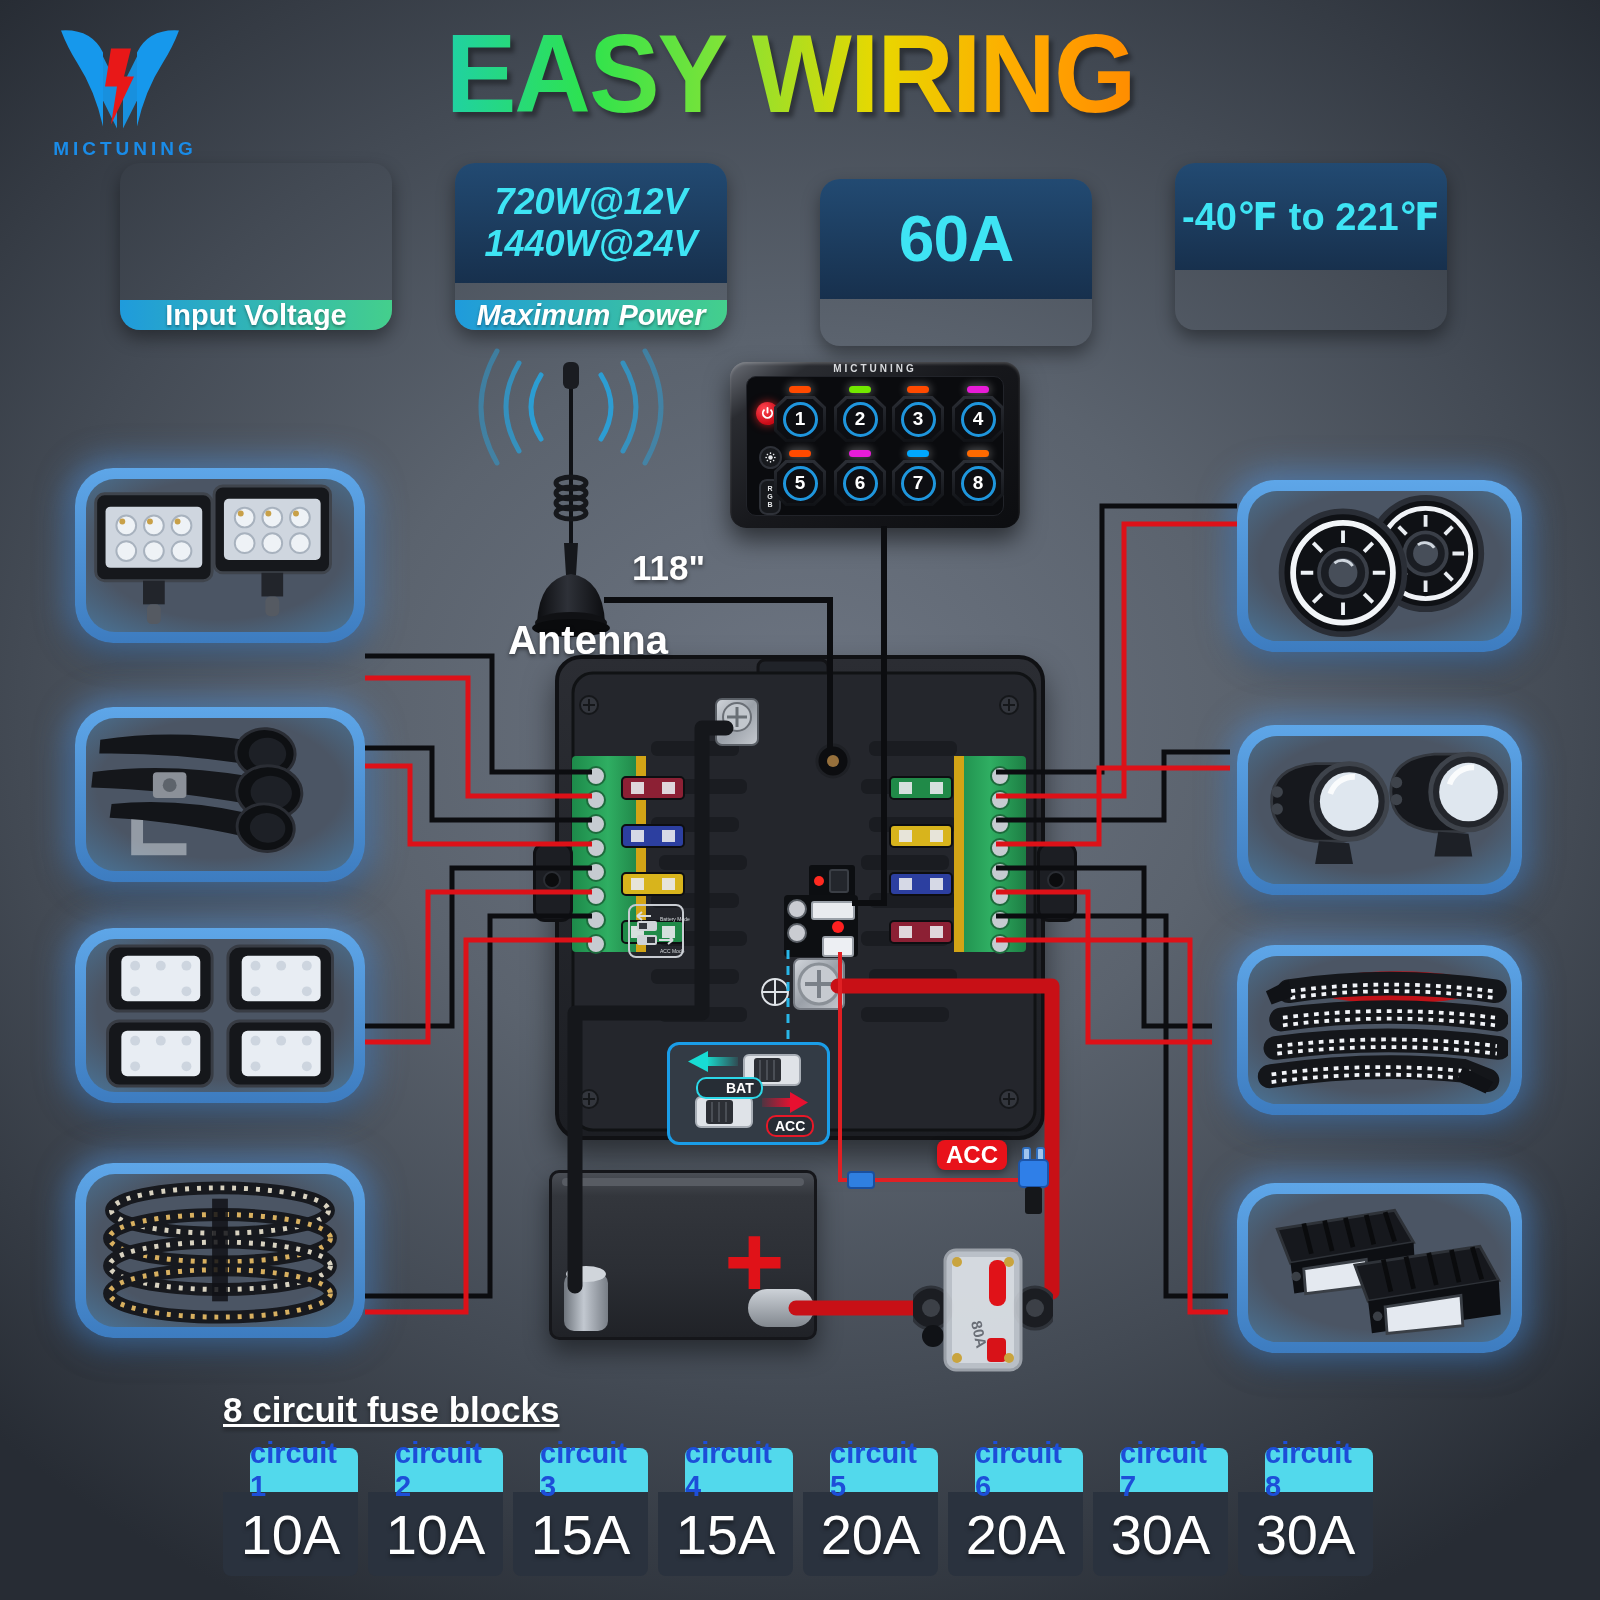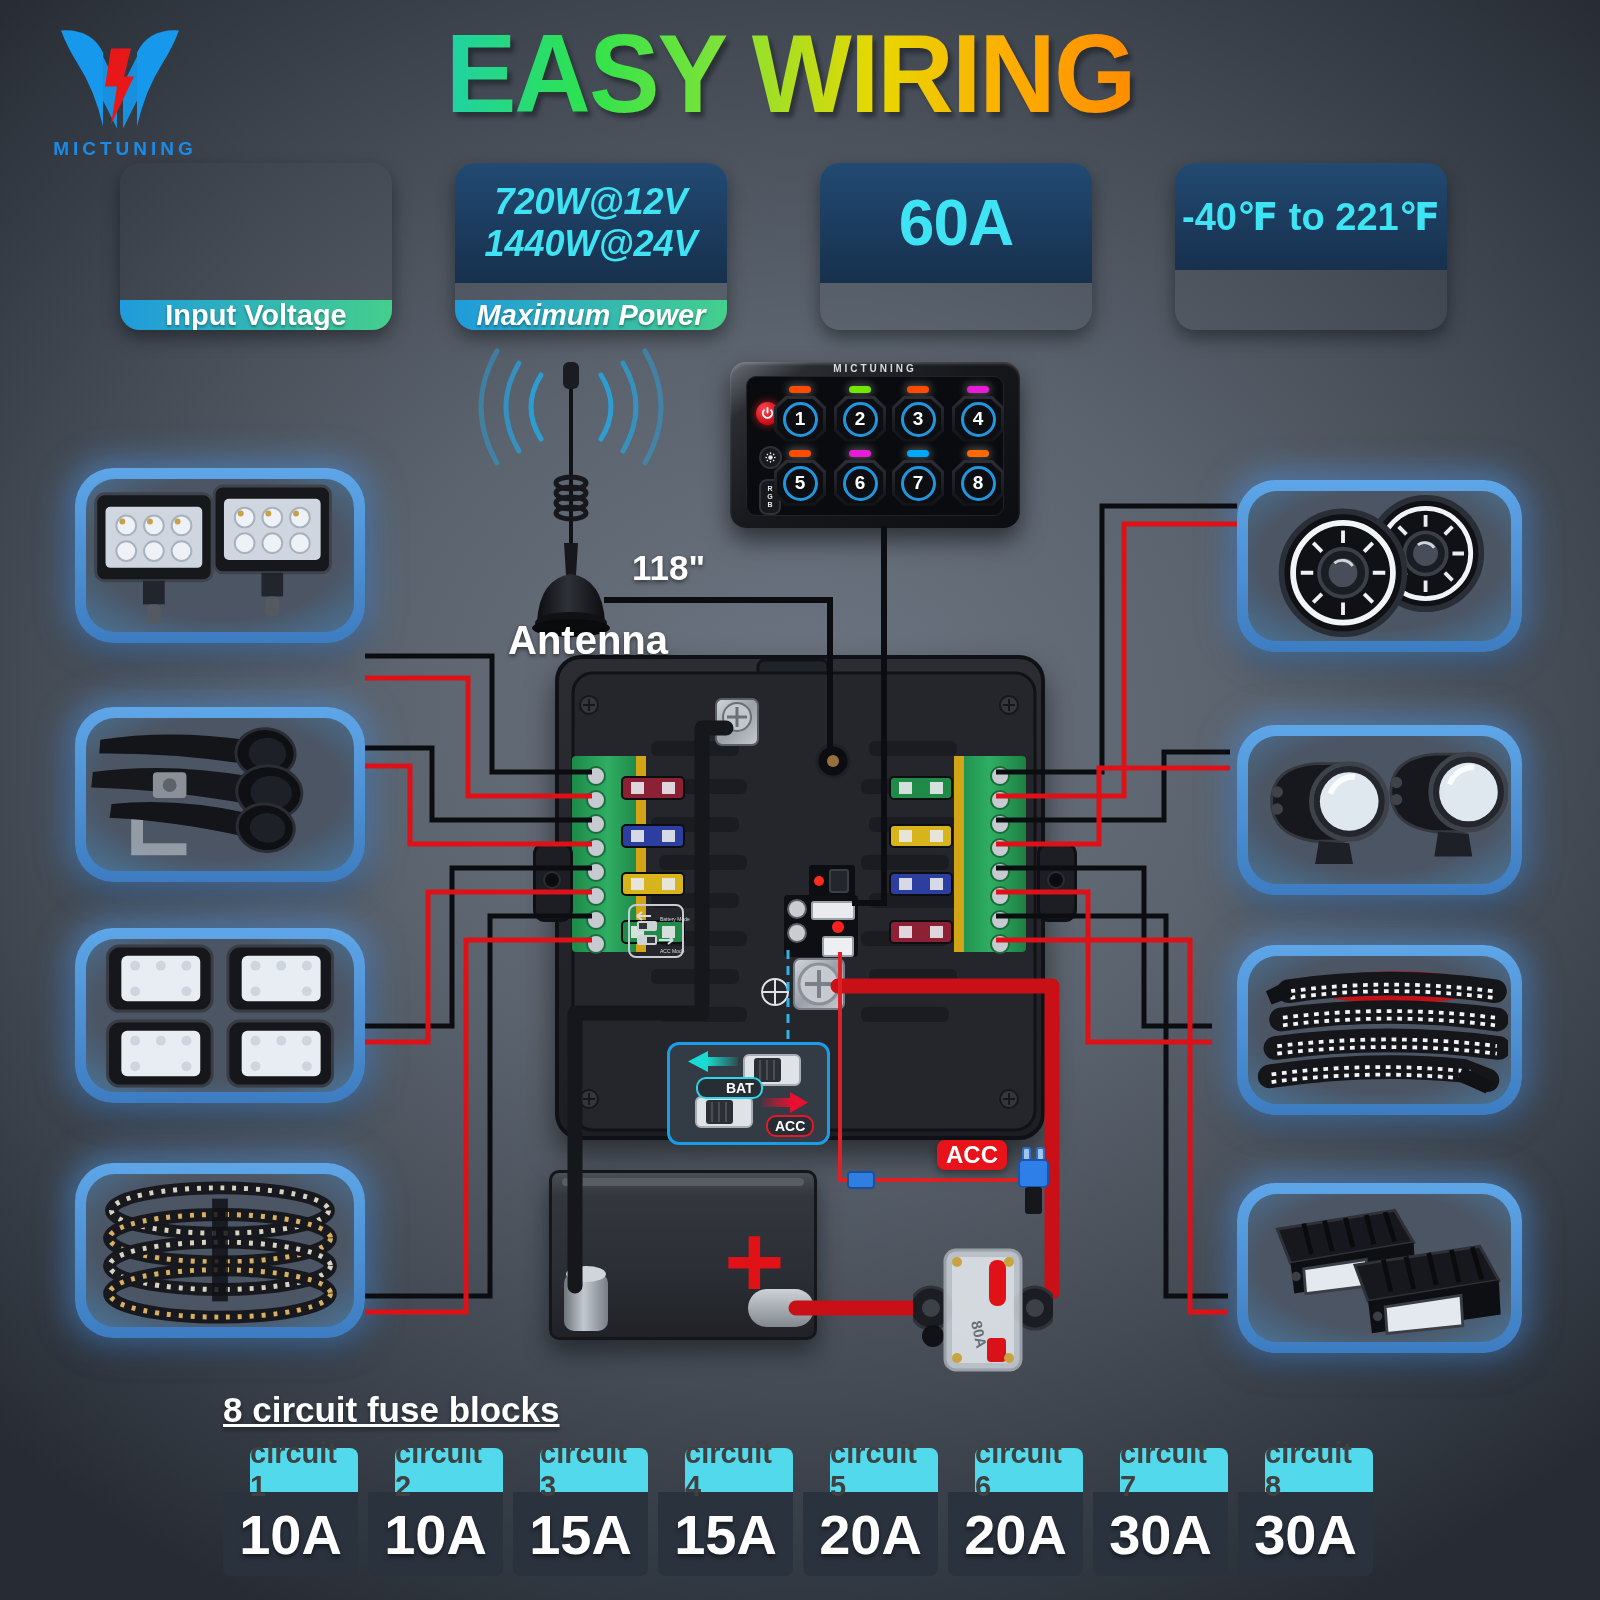--- a/index.html
+++ b/index.html
@@ -93,23 +93,23 @@
   .post-left:before{content:"";position:absolute;left:2px;top:-7px;right:2px;height:16px;border-radius:50%;background:#d0d5db;}
   .post-right{position:absolute;left:196px;top:116px;width:66px;height:38px;border-radius:19px;
     background:linear-gradient(180deg,#cdd2d8,#82888f);}
   .battery-plus{position:absolute;left:172px;top:36px;font-size:104px;font-weight:900;color:#e01218;line-height:1;}
   
   .fuse-heading{position:absolute;left:223px;top:1390px;color:#fff;font-weight:bold;font-size:35px;
     text-shadow:0 3px 4px rgba(0,0,0,.4);text-decoration:underline;}
   .fuse-row{position:absolute;left:223px;top:1448px;display:flex;gap:10px;}
   .fuse-cell{width:135px;}
   .fuse-cell .fc-head{height:44px;background:#52d9ec;border-radius:8px 8px 0 0;
-    display:flex;align-items:center;justify-content:center;color:#404040;font-size:29px;font-weight:bold;margin-left:27px;}
+    display:flex;align-items:center;justify-content:center;color:#1d4ed8;font-size:29px;font-weight:bold;margin-left:27px;}
   .fuse-cell .fc-amp{height:84px;background:#2a323e;border-radius:0 0 8px 8px;
-    display:flex;align-items:center;justify-content:center;color:#fff;font-size:56px;font-weight:bold;
+    display:flex;align-items:center;justify-content:center;color:#fff;font-size:56px;font-weight:normal;
     text-shadow:0 3px 4px rgba(0,0,0,.5);}
   svg{display:block;}
 </style>
 </head>
 <body>
 
 <div class="stage">
 
   <svg class="abs" style="left:55px;top:26px;" width="130" height="106" viewBox="0 0 130 105">
     <path d="M6,4 Q36,2 48,26 L48,100 Q40,64 22,36 Q12,20 6,4 Z" fill="#1698ec"></path>
@@ -125,21 +125,21 @@
   <div class="spec-card" style="left:120px;">
     <div class="spec-strip">Input Voltage</div>
   </div>
   <div class="spec-card" style="left:455px;font-style:italic;">
     <div class="spec-top">
       <span class="spec-mid">720W@12V</span>
       <span class="spec-mid">1440W@24V</span>
     </div>
     <div class="spec-strip">Maximum Power</div>
   </div>
-  <div class="spec-card" style="left:820px;">
+  <div class="spec-card" style="left:820px;margin-top:16px;">
     <div class="spec-top">
         <span class="spec-big">60A</span>
       </div>
   </div>
   <div class="spec-card spec-4" style="left:1175px;">
     <div class="spec-top">
         <span>-40℉ to 221℉</span>
       </div>
   </div>
 

